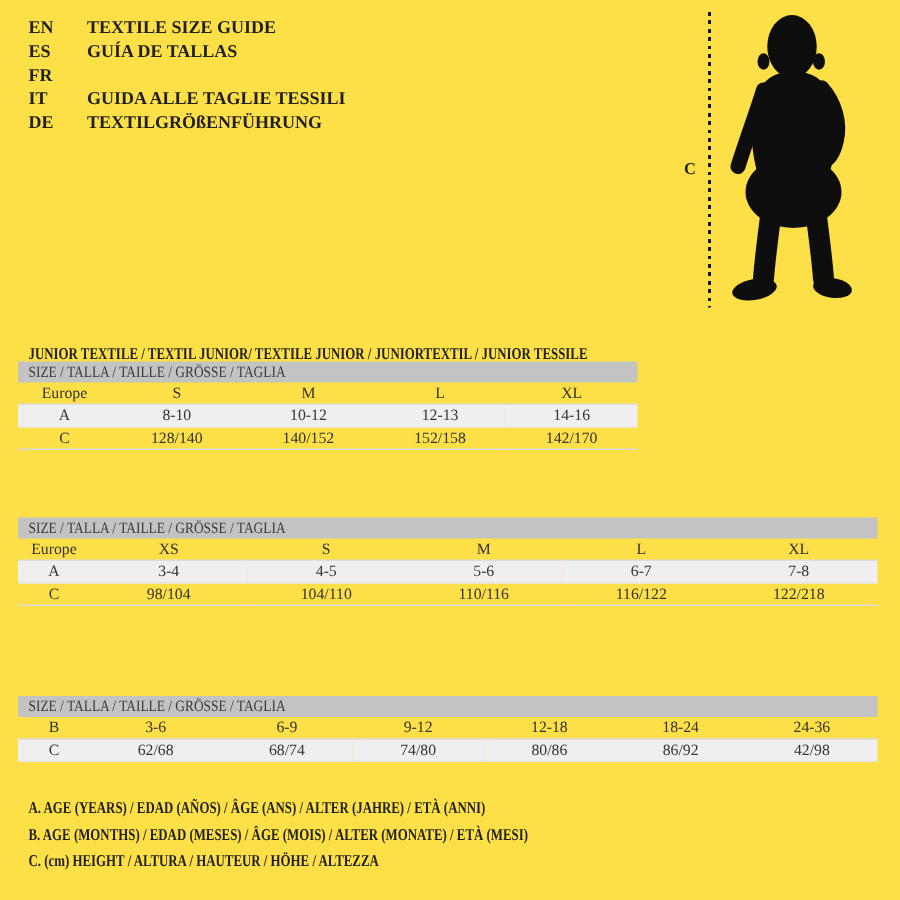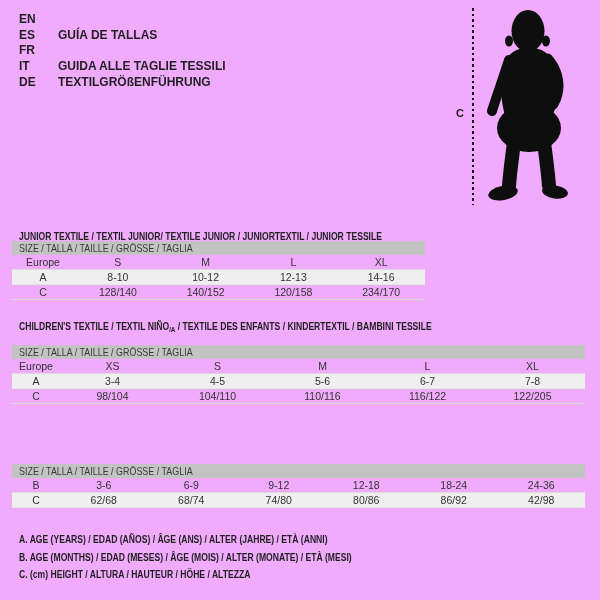--- a/index.html
+++ b/index.html
@@ -1,18 +1,18 @@
 <!DOCTYPE html>
 <html><head>
 <meta charset="utf-8">
 <style>
   html,body { margin:0; padding:0; background:#fff; }
   .page {
-    position:relative; width:600px; height:600px; background:#f0abfc;
-    font-family:Liberation Sans, sans-serif; color:#1f1f1f; overflow:hidden;
+    position:relative; width:600px; height:600px; background:#fde047;
+    font-family:Liberation Serif, serif; color:#1f1f1f; overflow:hidden;
   }
   
   .langs { position:absolute; left:19px; top:11px; }
   .lang-row { display:flex; height:15.7px; align-items:center; font-weight:bold; font-size:12px; }
   .lang-code { width:39px; }
   .lang-label { white-space:nowrap; }
   
   .cond   { display:inline-block; transform:scaleX(0.78); transform-origin:0 50%; white-space:nowrap; }
   .cond85 { display:inline-block; transform:scaleX(0.85); transform-origin:0 50%; white-space:nowrap; }
   
@@ -42,20 +42,21 @@
   .legend-line { height:17.5px; font-weight:bold; font-size:11px; white-space:nowrap; }
 </style>
 </head>
 <body>
 
 <div class="page">
 
   <div class="langs">
     <div class="lang-row">
       <span class="lang-code">EN</span>
+      <span class="lang-label">TEXTILE SIZE GUIDE</span>
     </div>
     <div class="lang-row">
       <span class="lang-code">ES</span>
       <span class="lang-label">GUÍA DE TALLAS</span>
     </div>
     <div class="lang-row">
       <span class="lang-code">FR</span>
     </div>
     <div class="lang-row">
       <span class="lang-code">IT</span>
@@ -113,29 +114,26 @@
         <td class="rl">A</td>
         <td>8-10</td>
         <td>10-12</td>
         <td>12-13</td>
         <td>14-16</td>
       </tr>
       <tr>
         <td class="rl">C</td>
         <td>128/140</td>
         <td>140/152</td>
-        <td>120/158</td>
-        <td>234/170</td>
+        <td>152/158</td>
+        <td>142/170</td>
       </tr>
     </tbody>
   </table>
 
-  <div class="sec-title" style="top:320px">
-    <span class="cond"><span>CHILDREN'S TEXTILE / TEXTIL NIÑO</span><span class="t2-sub">/A</span><span> / TEXTILE DES ENFANTS / KINDERTEXTIL / BAMBINI TESSILE</span></span>
-  </div>
   <table class="sizetable t2">
     <colgroup>
         <col class="first">
         <col>
         <col>
         <col>
         <col>
         <col>
       </colgroup>
     <thead>
@@ -161,21 +159,21 @@
         <td>5-6</td>
         <td>6-7</td>
         <td>7-8</td>
       </tr>
       <tr>
         <td class="rl">C</td>
         <td>98/104</td>
         <td>104/110</td>
         <td>110/116</td>
         <td>116/122</td>
-        <td>122/205</td>
+        <td>122/218</td>
       </tr>
     </tbody>
   </table>
 
   <table class="sizetable t3">
     <colgroup>
         <col class="first">
         <col>
         <col>
         <col>

